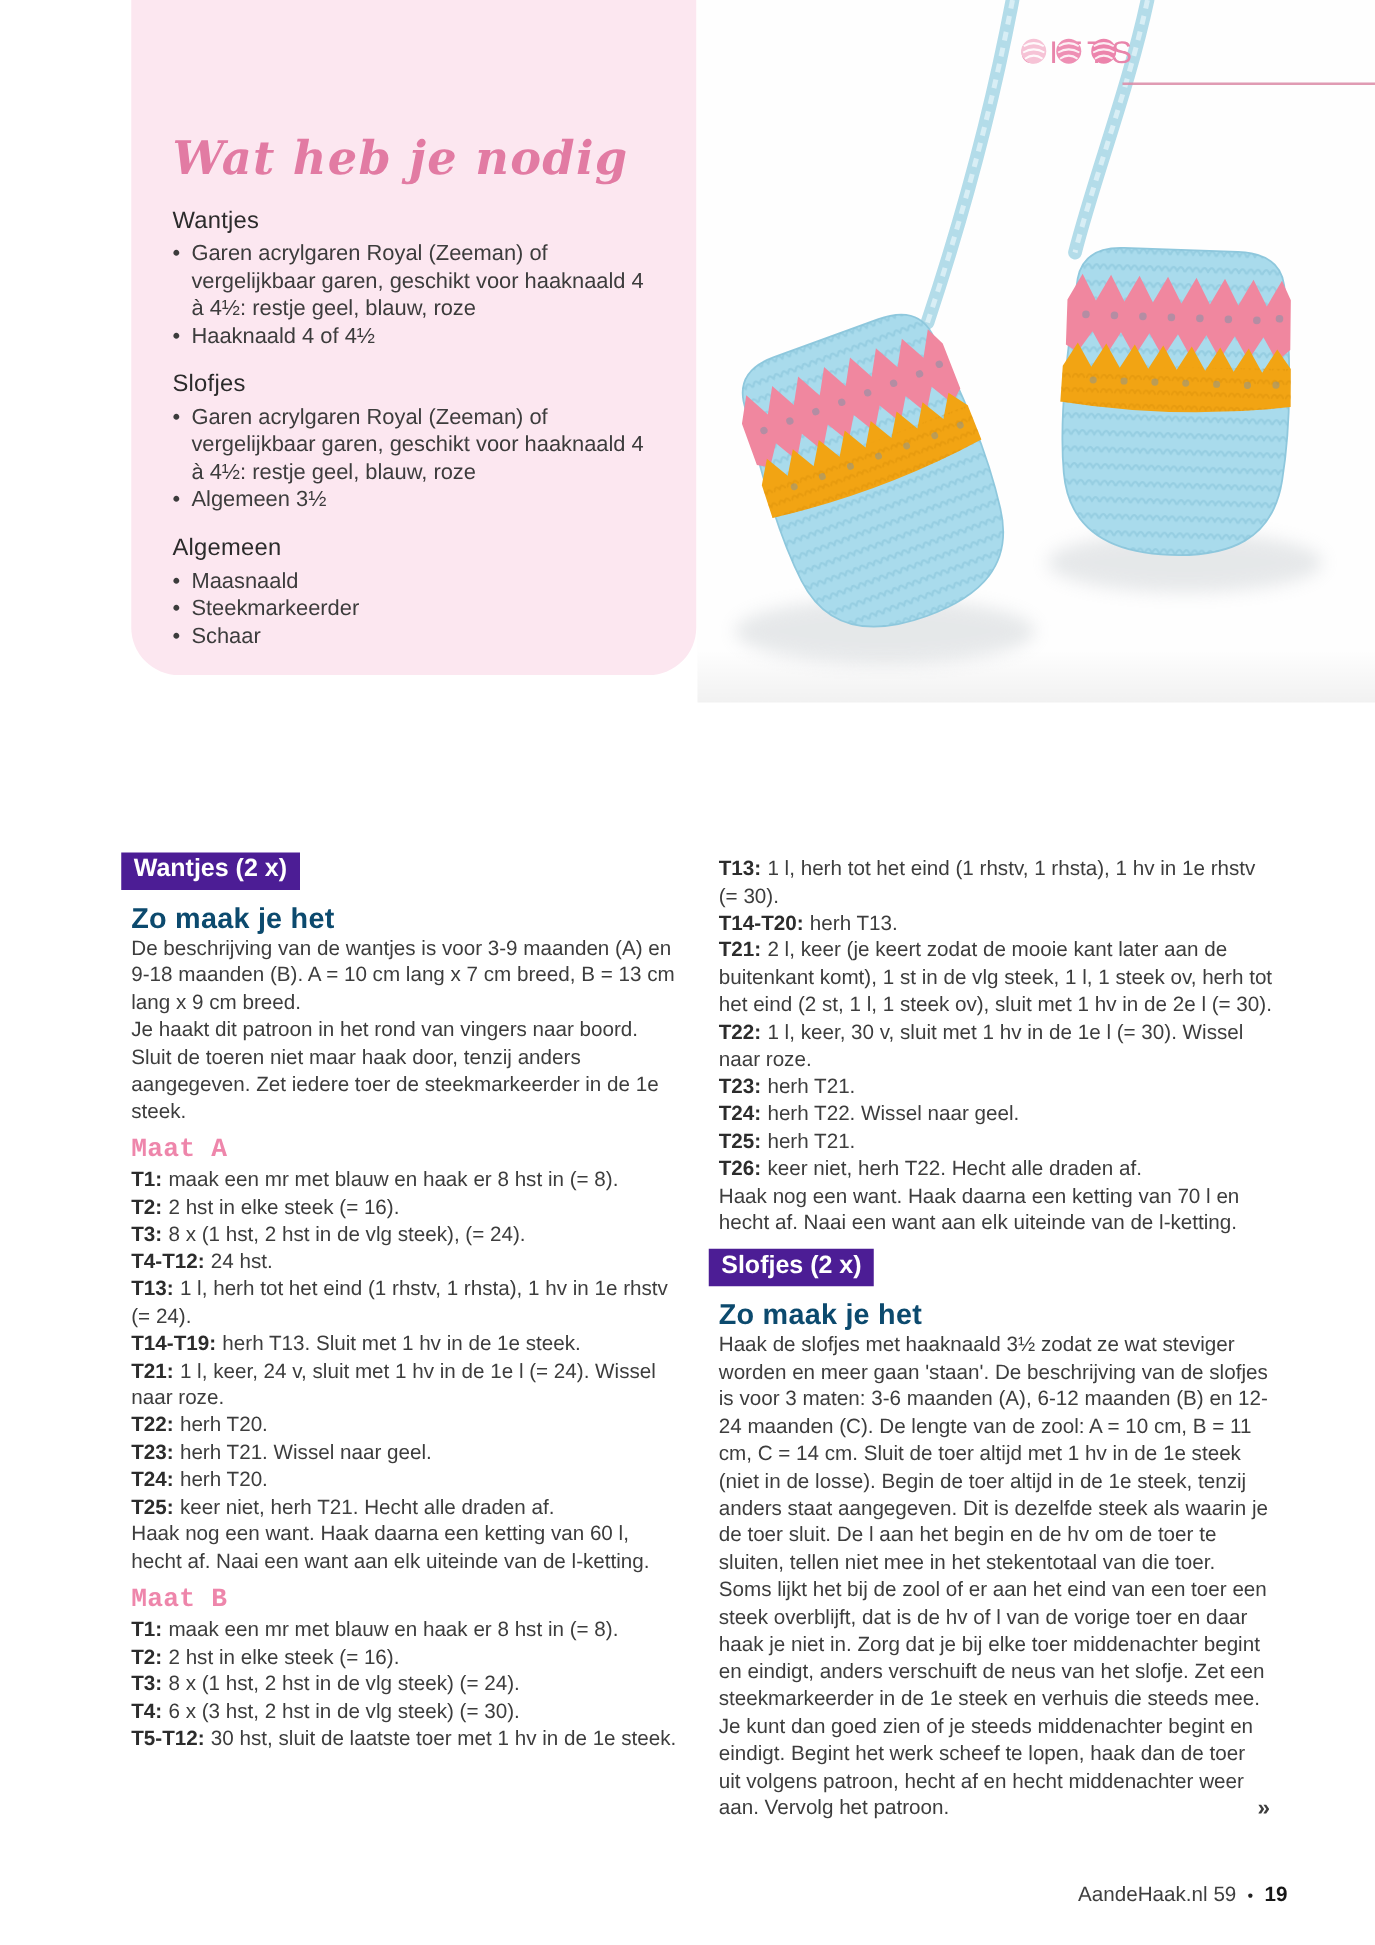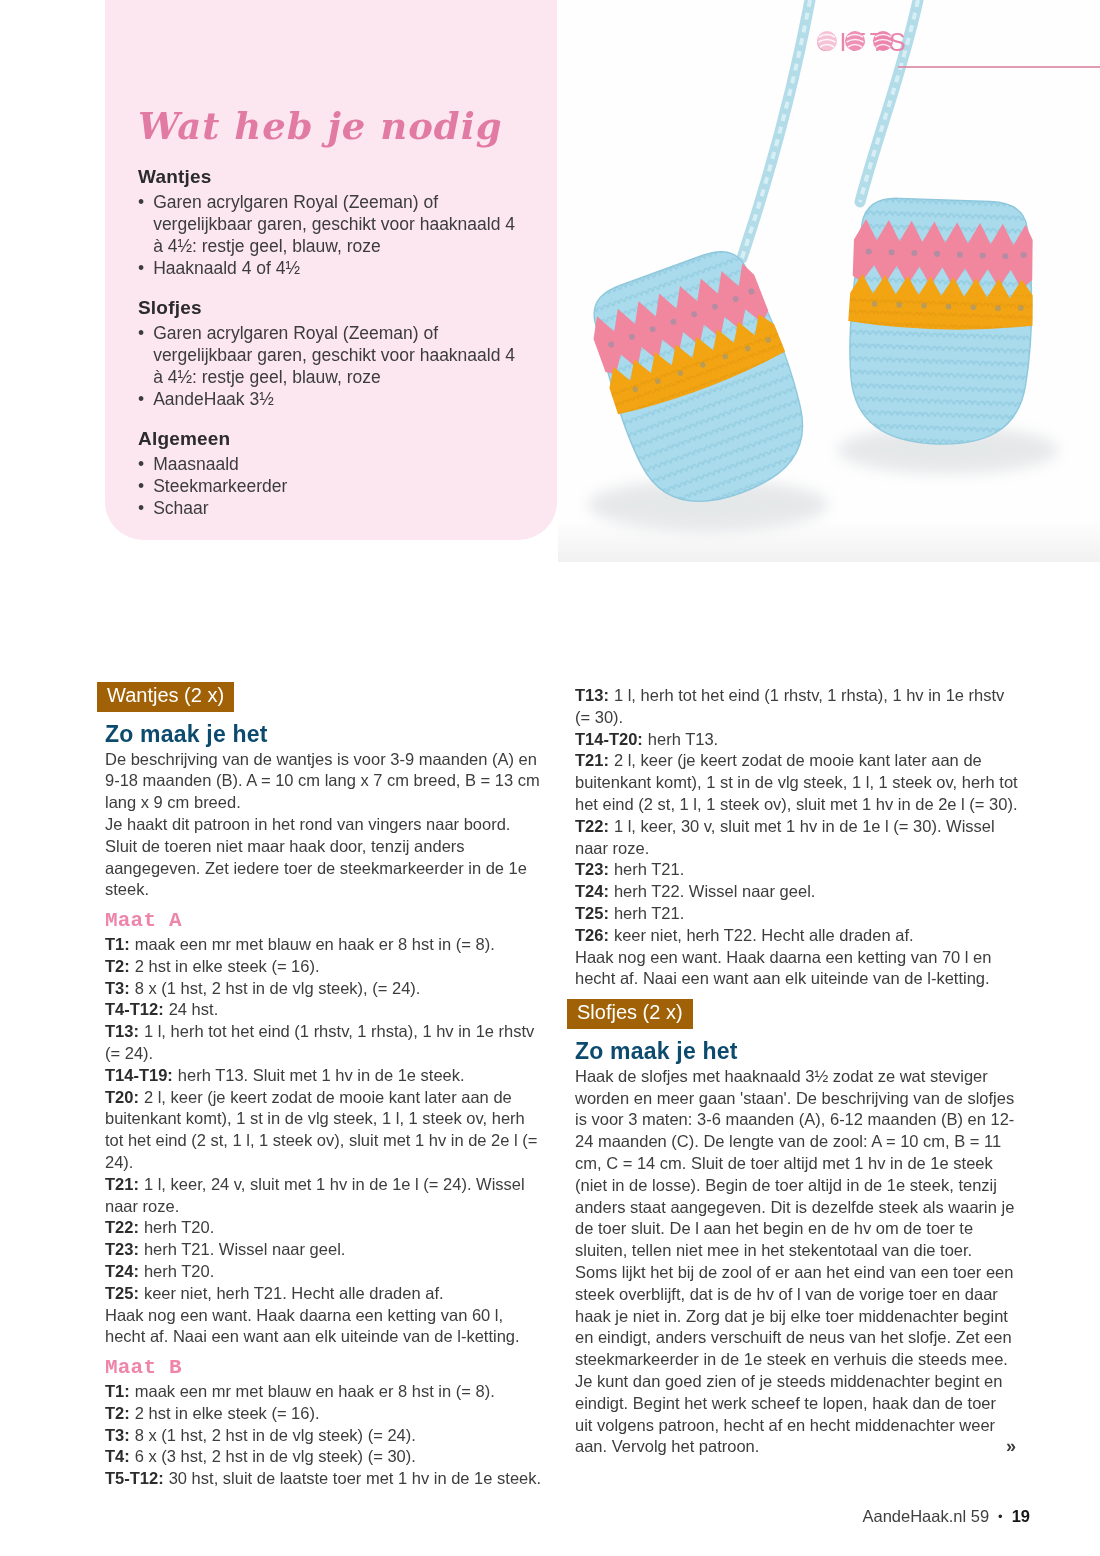--- a/index.html
+++ b/index.html
@@ -5,40 +5,40 @@
   html,body{margin:0;padding:0;background:#fff;}
   .page{position:relative;width:1100px;height:1556px;background:#ffffff;overflow:hidden;
         font-family:"Liberation Sans",sans-serif;color:#3d3d3d;}
 
   
   .needs-box{position:absolute;left:105px;top:0;width:452px;height:540px;
              background:#fce7f0;border-radius:0 0 38px 38px;box-sizing:border-box;
              padding:104px 32px 0 33px;}
   .script-title{font-family:"DejaVu Serif",serif;font-style:italic;font-weight:700;
                 font-size:37px;color:#e27ba3;letter-spacing:1px;margin:0 0 8px;}
-  .needs-group h5{font-size:19px;font-weight:700;color:#2b2b2b;margin:18px 0 3px;letter-spacing:.2px;}
+  .needs-group h5{font-size:19px;font-weight:400;color:#2b2b2b;margin:18px 0 3px;letter-spacing:.2px;}
   .bullet-item{display:flex;gap:9px;font-size:17.5px;line-height:22px;color:#3c3c3c;}
   .bullet-item .bullet{flex:0 0 auto;color:#3c3c3c;}
 
   
   .photo{position:absolute;left:558px;top:0;width:542px;height:562px;background:#fefefe;}
   .photo::after{content:"";position:absolute;left:0;bottom:0;width:100%;height:42px;
                 background:linear-gradient(to bottom,rgba(0,0,0,0),rgba(0,0,0,0.05));pointer-events:none;}
   .photo svg{position:absolute;left:0;top:0;}
 
   .gifts-header{position:absolute;left:258px;top:28px;display:flex;align-items:center;gap:14px;}
   .gifts-label{font-size:25px;letter-spacing:4px;color:#e885ab;font-weight:400;}
   .gifts-underline{position:absolute;left:340px;top:66px;width:202px;height:2px;
                    background:#db8aa6;opacity:.85;}
 
   
   .col{position:absolute;top:682px;font-size:16.5px;line-height:21.8px;color:#3d3d3d;}
   .col-left{left:105px;width:441px;}
   .col-right{left:575px;top:685px;width:443px;}
-  .chip{display:inline-block;background:#a16207;color:#ffffff;font-weight:400;
+  .chip{display:inline-block;background:#4c1d95;color:#ffffff;font-weight:700;
         font-size:20px;padding:3px 10px 5px;margin-left:-8px;}
   .chip-row{margin:0 0 12px;}
   h3.how{font-size:23px;font-weight:700;color:#0c4a6e;margin:0 0 3px;letter-spacing:.2px;}
   h4.size{font-size:21px;font-weight:700;color:#ee86ab;margin:9px 0 2px;letter-spacing:.2px;font-family:Liberation Mono, monospace;}
   .col p{margin:0;}
   .step{margin:0;}
   .step b{color:#2c2c2c;margin-right:5px;}
   .para-wrap{position:relative;}
   .more{position:absolute;right:2px;bottom:0;font-weight:700;font-size:18px;color:#3d3d3d;}
   .gap-s{height:9px;}
@@ -77,21 +77,21 @@
       <h5>Slofjes</h5>
       <div>
 
           <div class="bullet-item">
             <span class="bullet">•</span>
             <span>Garen acrylgaren Royal (Zeeman) of vergelijkbaar garen, geschikt voor haaknaald 4 à 4½: restje geel, blauw, roze</span>
           </div>
 
           <div class="bullet-item">
             <span class="bullet">•</span>
-            <span>AandeHaak 3½</span>
+            <span>Algemeen 3½</span>
           </div>
         </div>
     </div>
 
     <div class="needs-group">
       <h5>Algemeen</h5>
       <div>
 
           <div class="bullet-item">
             <span class="bullet">•</span>
@@ -212,23 +212,20 @@
         </div>
 
         <div class="step">
           <b>T13:</b><span>1 l, herh tot het eind (1 rhstv, 1 rhsta), 1 hv in 1e rhstv (= 24).</span>
         </div>
 
         <div class="step">
           <b>T14-T19:</b><span>herh T13. Sluit met 1 hv in de 1e steek.</span>
         </div>
 
-        <div class="step">
-          <b>T20:</b><span>2 l, keer (je keert zodat de mooie kant later aan de buitenkant komt), 1 st in de vlg steek, 1 l, 1 steek ov, herh tot het eind (2 st, 1 l, 1 steek ov), sluit met 1 hv in de 2e l (= 24).</span>
-        </div>
 
         <div class="step">
           <b>T21:</b><span>1 l, keer, 24 v, sluit met 1 hv in de 1e l (= 24). Wissel naar roze.</span>
         </div>
 
         <div class="step">
           <b>T22:</b><span>herh T20.</span>
         </div>
 
         <div class="step">

